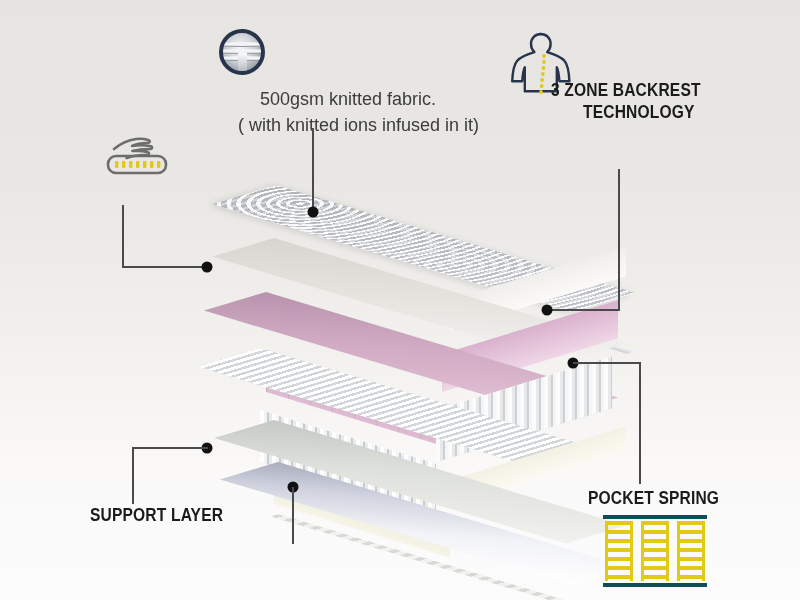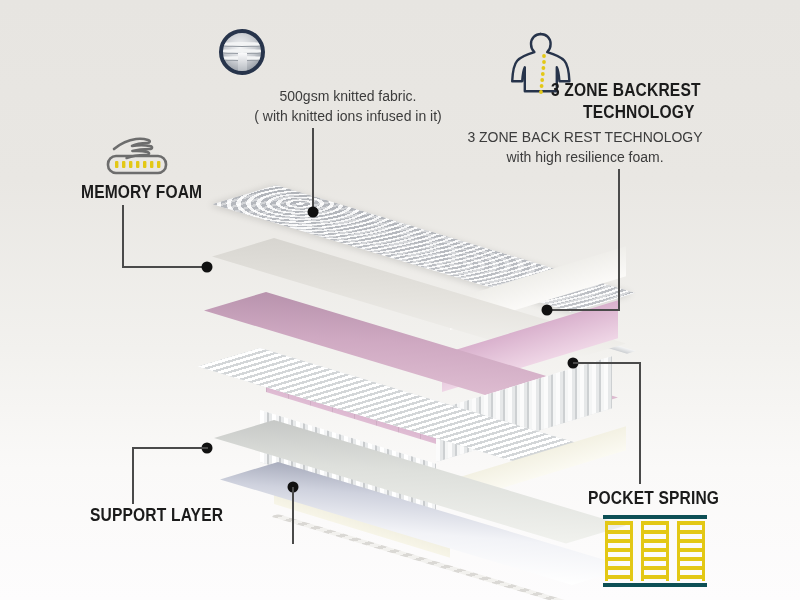--- a/index.html
+++ b/index.html
@@ -21,21 +21,21 @@
     color: #1b1b1b;
     letter-spacing: 0.2px;
     transform: scaleX(0.82);
     transform-origin: left center;
     white-space: nowrap;
     line-height: 1.06;
   }
   .body-txt {
     font-family: "Liberation Sans", sans-serif;
     color: #3c3c3c;
-    font-size: 14px;
+    font-size: 18px;
     line-height: 1.45;
     white-space: nowrap;
     text-align: center;
   }
 
   
   .lline { position: absolute; background: #4a4a4a; }
   .lline.h { height: 1.6px; }
   .lline.v { width: 1.6px; }
   .dot {
@@ -279,44 +279,37 @@
         <circle cx="37.8" cy="46" r="1.9"></circle>
       <circle cx="37.2" cy="52" r="1.9"></circle>
         <circle cx="36.6" cy="58" r="1.9"></circle>
       <circle cx="36" cy="64" r="1.9"></circle>
     </g>
   </svg>
   <div style="position:absolute; left:551px; top:80px;">
     <div class="cond-head" style="font-size:19px;">3 ZONE BACKREST</div>
     <div class="cond-head" style="font-size:19px; margin-top:2px; margin-left:32px;">TECHNOLOGY</div>
   </div>
-  <div style="position:absolute; left:460px; top:127px; text-align:center; width:250px;">
-    <div class="body-txt">3 ZONE BACK REST TECHNOLOGY</div>
-    <div class="body-txt">with high resilience foam.</div>
-  </div>
   <div class="lline v" style="left:618px; top:169px; height:141px;"></div>
   <div class="lline h" style="left:547px; top:309px; width:73px;"></div>
   <div class="dot" style="left:547px; top:310px;"></div>
 
   <svg class="icon-wrap" style="left:100px; top:133px;" width="82" height="46" viewBox="0 0 82 46">
     <path d="M14 16 c6-5 14-9 22-10 4-0.5 9 0 12 1 3 1 2 3-1 3 -5 0-11 1-15 3 6-1 13-1 18 0 3 0.5 2.6 3-0.6 3 -6 0-12 0.6-17 2 5-0.3 11 0 15 1 2.6 0.6 2 3-0.8 3 -7-0.2-14 0.8-20 3" fill="none" stroke="#6d6d6d" stroke-width="2.6" stroke-linecap="round" stroke-linejoin="round"></path>
     <rect x="8" y="23" width="58" height="17" rx="8" fill="none" stroke="#6d6d6d" stroke-width="2.6"></rect>
     <g fill="#e3c816">
       <rect x="15" y="28" width="3.4" height="7" rx="1"></rect>
         <rect x="22" y="28" width="3.4" height="7" rx="1"></rect>
       <rect x="29" y="28" width="3.4" height="7" rx="1"></rect>
         <rect x="36" y="28" width="3.4" height="7" rx="1"></rect>
       <rect x="43" y="28" width="3.4" height="7" rx="1"></rect>
         <rect x="50" y="28" width="3.4" height="7" rx="1"></rect>
       <rect x="57" y="28" width="3.4" height="7" rx="1"></rect>
     </g>
   </svg>
-  <div style="position:absolute; left:81px; top:182px;">
-    <div class="cond-head" style="font-size:19px;">MEMORY FOAM</div>
-  </div>
   <div class="lline v" style="left:122px; top:205px; height:62px;"></div>
   <div class="lline h" style="left:122px; top:266px; width:86px;"></div>
   <div class="dot" style="left:207px; top:267px;"></div>
 
   <div class="dot" style="left:207px; top:448px;"></div>
   <div class="lline h" style="left:132px; top:447px; width:76px;"></div>
   <div class="lline v" style="left:132px; top:447px; height:57px;"></div>
   <div style="position:absolute; left:90px; top:505px;">
     <div class="cond-head" style="font-size:19px;">SUPPORT LAYER</div>
   </div>

